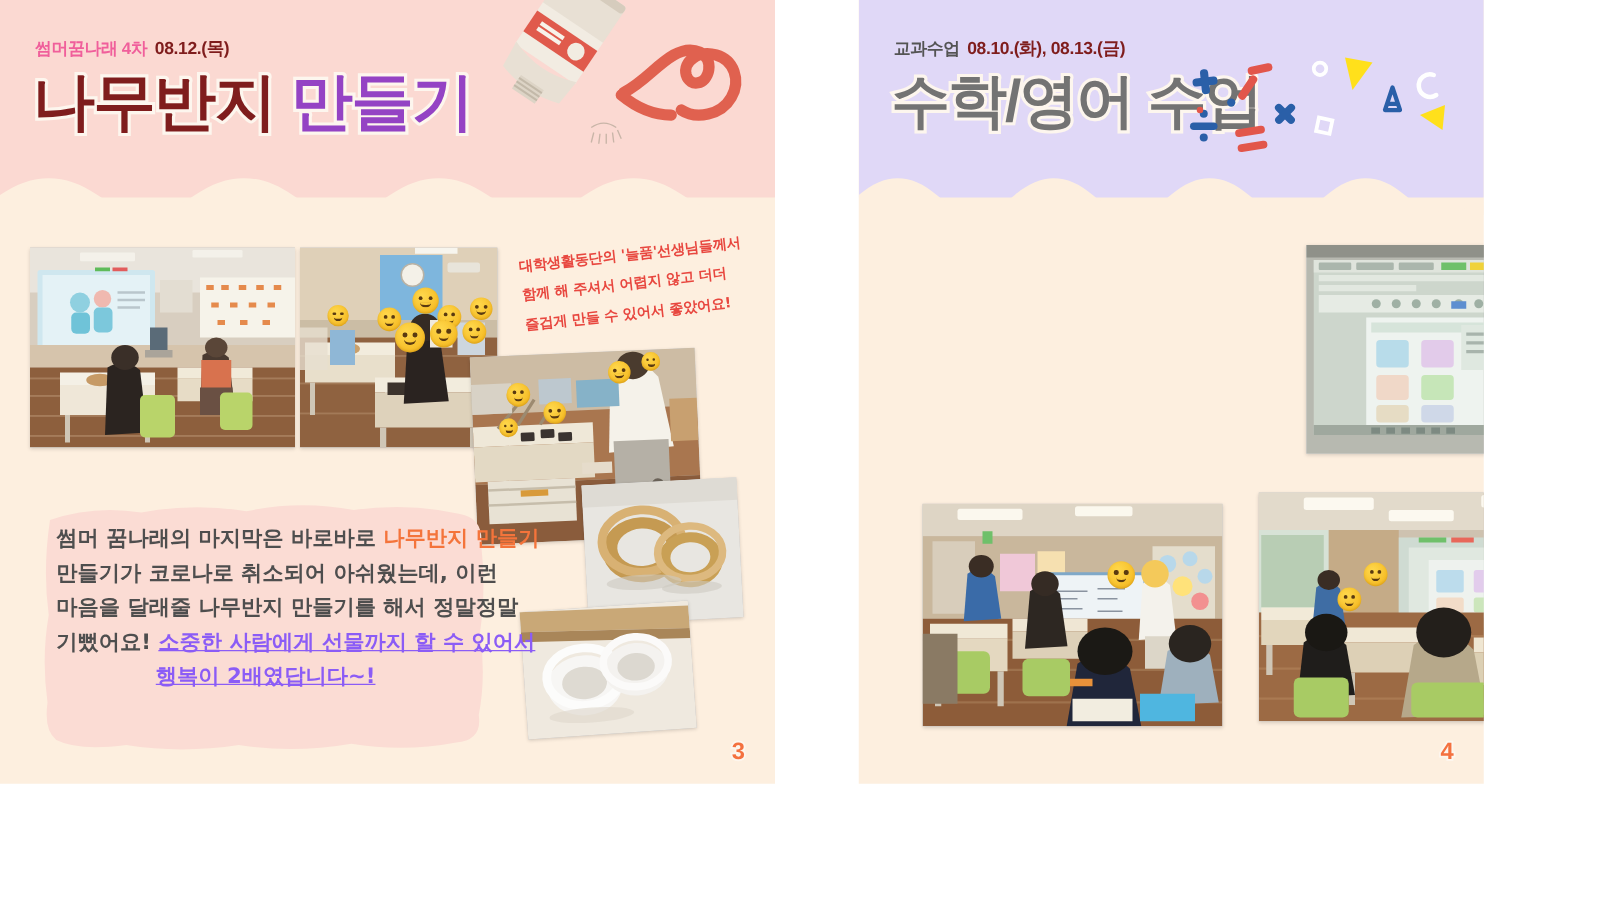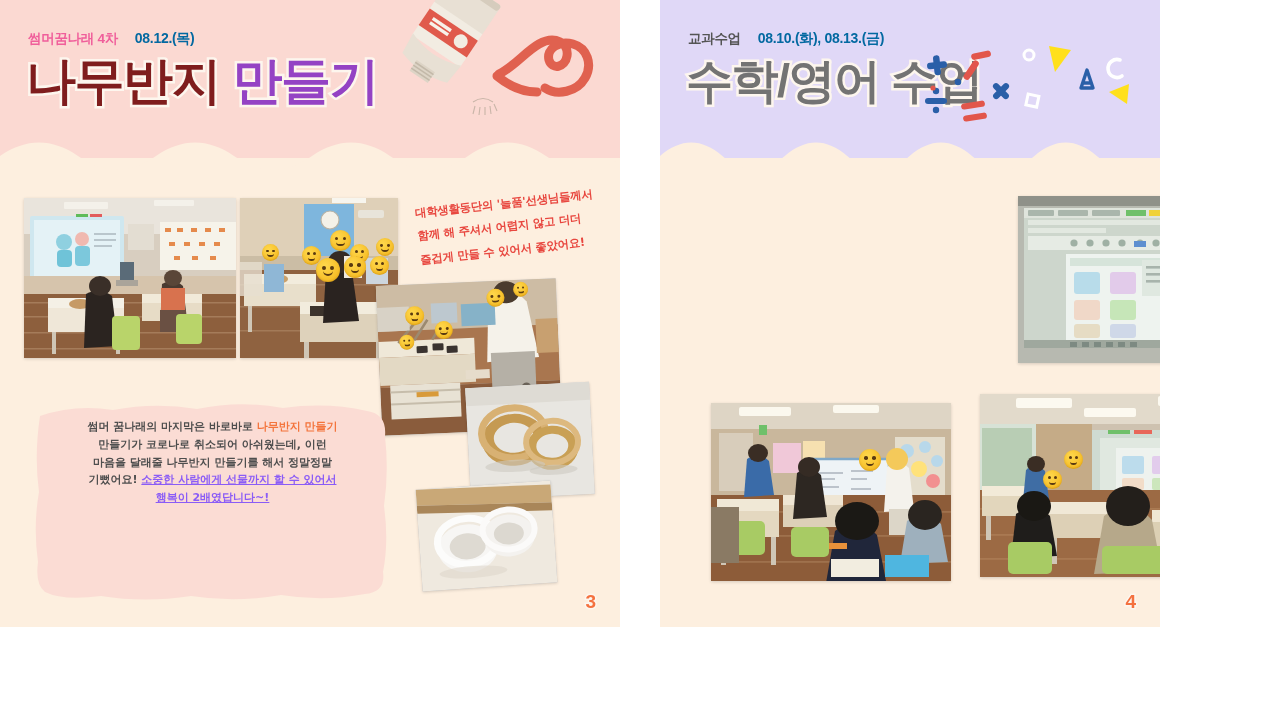--- a/index.html
+++ b/index.html
@@ -10,38 +10,38 @@
     overflow: hidden;
   }
   .stage { position: relative; width: 1280px; height: 720px; background:#fff; }
 
   
   .page {
     position: absolute; top: 0; height: 627px; overflow: hidden;
     background: #fdefdf;
   }
   #page-left  { left: 0;   width: 620px; }
-  #page-right { left: 660px; width: 500px; }
+  #page-right { left: 687px; width: 500px; }
 
   
   .header {
     position: absolute; top: 0; left: 0; width: 100%; height: 172px;
   }
   .hdr-fill { position:absolute; inset:0 0 14px 0; }
   #page-left  .hdr-fill { background: #fbd9d2; }
   #page-right .hdr-fill { background: #e0d8f7; }
   .hdr-wave { position:absolute; left:0; bottom:0; width:100%; height:30px; display:block; }
 
   .hdr-sub {
     position: absolute; left: 28px; top: 30px;
     font-size: 13.5px; font-weight: 700; letter-spacing: -0.3px;
     white-space: nowrap;
   }
   .hdr-sub .tag  { font-weight: 800; }
-  .hdr-sub .date { font-weight: 800; color: #0369a1; margin-left: 17px; font-size:14px; }
+  .hdr-sub .date { font-weight: 800; color: #7f1d1d; margin-left: 6px; font-size:14px; }
   #page-left  .hdr-sub .tag { color: #f05f9b; }
   #page-right .hdr-sub .tag { color: #545454; }
 
   .hdr-title {
     position: absolute; left: 26px; top: 48px;
     font-size: 50px; font-weight: 800; letter-spacing: -1.5px;
     white-space: nowrap;
     -webkit-text-stroke: 5px #fdf6ee;
     paint-order: stroke fill;
   }
@@ -82,21 +82,21 @@
     font-family: "DejaVu Sans", sans-serif;
     text-align: center;
     line-height: 1.62;
   }
   .blob .bg { position:absolute; inset:0; }
   .blob .txt { position:relative; z-index:2; }
   .blob .txt p { white-space: nowrap; }
 
   #blob-left {
     left: 35px; top: 402px; width: 355px; height: 200px;
-    font-size: 11px; color: #4e4e4e; font-weight: 600;
+    font-size: 17px; color: #4e4e4e; font-weight: 600;
     padding: 16px 10px 0;
   }
   #blob-left .hl-o { color:#f4743b; font-weight:800; }
   #blob-left .hl-b { color:#8b5cf6; font-weight:800;text-decoration:underline; }
 
   
   #caption-red {
     position:absolute; left: 414px; top: 202px; width: 190px;
     font-family:"DejaVu Sans", sans-serif;
     font-size: 11.4px; font-weight: 700; color: #e8473f;

